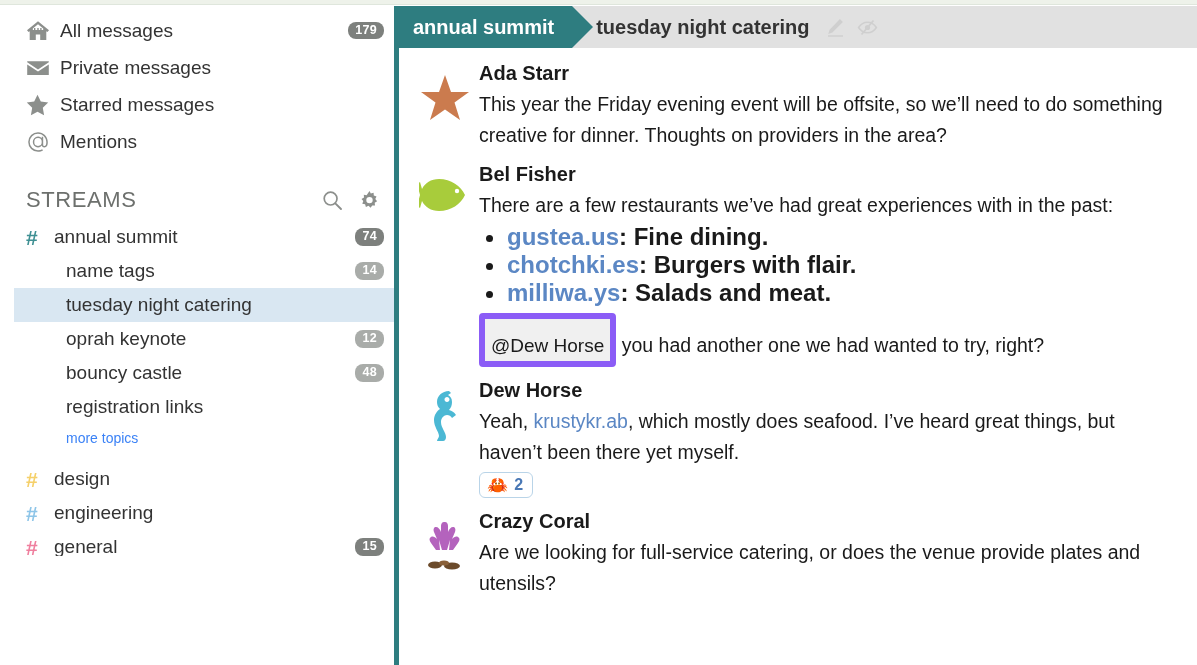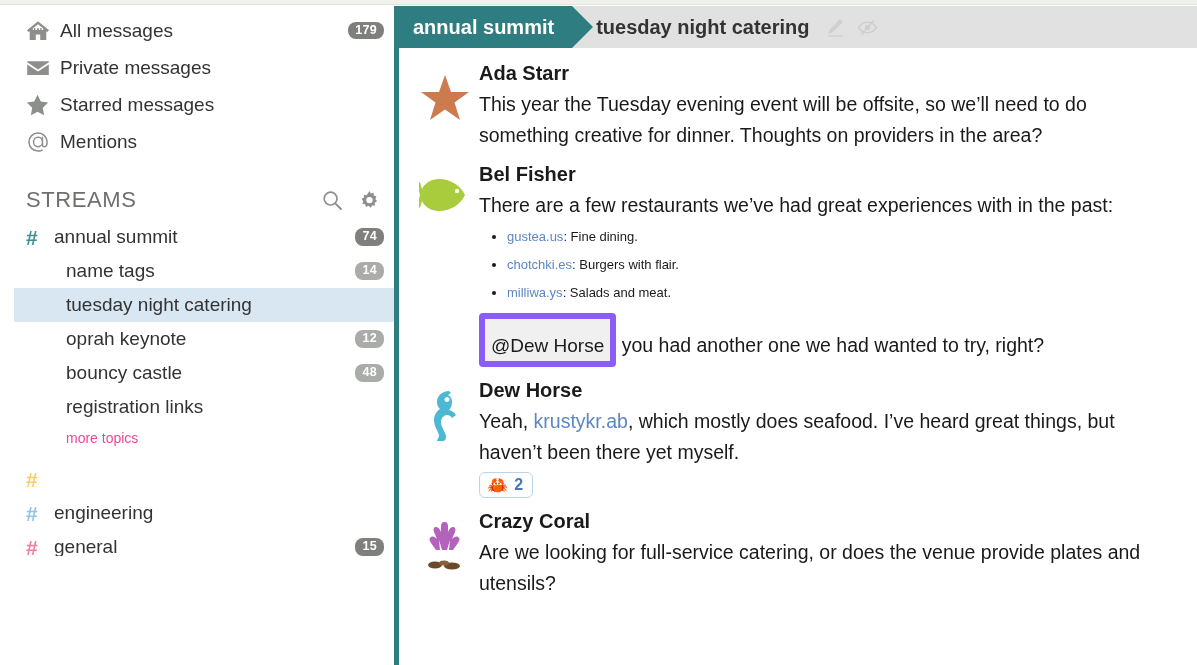--- a/index.html
+++ b/index.html
@@ -135,21 +135,21 @@
   .topic-row.selected { background: #d9e7f2; }
   .topic-name {
     font-size: 19px;
     color: #333333;
     flex: 1 1 auto;
     white-space: nowrap;
   }
   .more-topics {
     padding: 6px 0 6px 52px;
     font-size: 14px;
-    color: #ec4899;
+    color: #3b82f6;
   }
   .spacer-sm { height: 10px; }
 
   
   .main {
     position: absolute;
     top: 6px; left: 394px;
     width: 803px;
     height: 659px;
     background: #ffffff;
@@ -233,23 +233,24 @@
   .msg-text a, .lnk {
     color: #5b87c4;
     text-decoration: none;
   }
   ul.links {
     margin: 2px 0 0 0;
     padding-left: 28px;
     list-style: disc;
   }
   ul.links li {
-    font-size: 13px;
+    font-size: 24px;
     line-height: 28px;
     color: #1a1a1a;
+    font-weight: bold;
   }
   .mention {
     display: inline-block;
     border: 6px solid #8b5cf6;
     background: #f0f0f0;
     border-radius: 4px;
     padding: 14px 6px 2px 6px;
     font-size: 19px;
     color: #1a1a1a;
     line-height: 26px;
@@ -366,20 +367,21 @@
     <div class="topic-row">
       <span class="topic-name">registration links</span>
     </div>
 
     <div class="more-topics">more topics</div>
 
     <div class="spacer-sm"></div>
 
     <div class="stream-row">
       <span class="stream-hash" style="color:#f5d06a">#</span>
+      <span class="stream-name">design</span>
     </div>
 
     <div class="stream-row">
       <span class="stream-hash" style="color:#8ec5e8">#</span>
       <span class="stream-name">engineering</span>
     </div>
 
     <div class="stream-row">
       <span class="stream-hash" style="color:#ef7f9e">#</span>
       <span class="stream-name">general</span>
@@ -427,21 +429,21 @@
     <div class="msg-area">
 
       <div class="msg">
         <div class="avatar">
           <svg width="52" height="52" viewBox="0 0 52 52">
               <path fill="#cb7b4e" d="M26 3 32 20 50 20 35.5 30.5 41 48 26 37.5 11 48 16.5 30.5 2 20 20 20z"></path>
             </svg>
         </div>
         <div class="msg-body">
           <div class="sender">Ada Starr</div>
-          <div class="msg-text">This year the Tuesday evening event will be offsite, so we’ll need to do something creative for dinner. Thoughts on providers in the area?</div>
+          <div class="msg-text">This year the Friday evening event will be offsite, so we’ll need to do something creative for dinner. Thoughts on providers in the area?</div>
         </div>
       </div>
 
       <div class="msg">
         <div class="avatar">
           <svg width="52" height="44" viewBox="0 0 52 44">
               <path fill="#a8cc3b" d="M20 6c12 0 22 7 26 16-4 9-14 16-26 16-8 0-14-4-17-10l-2 7-3-2 3-11-3-11 3-2 2 7c3-6 9-10 17-10z"></path>
               <circle cx="38" cy="18" r="2.2" fill="#ffffff"></circle>
             </svg>
         </div>

